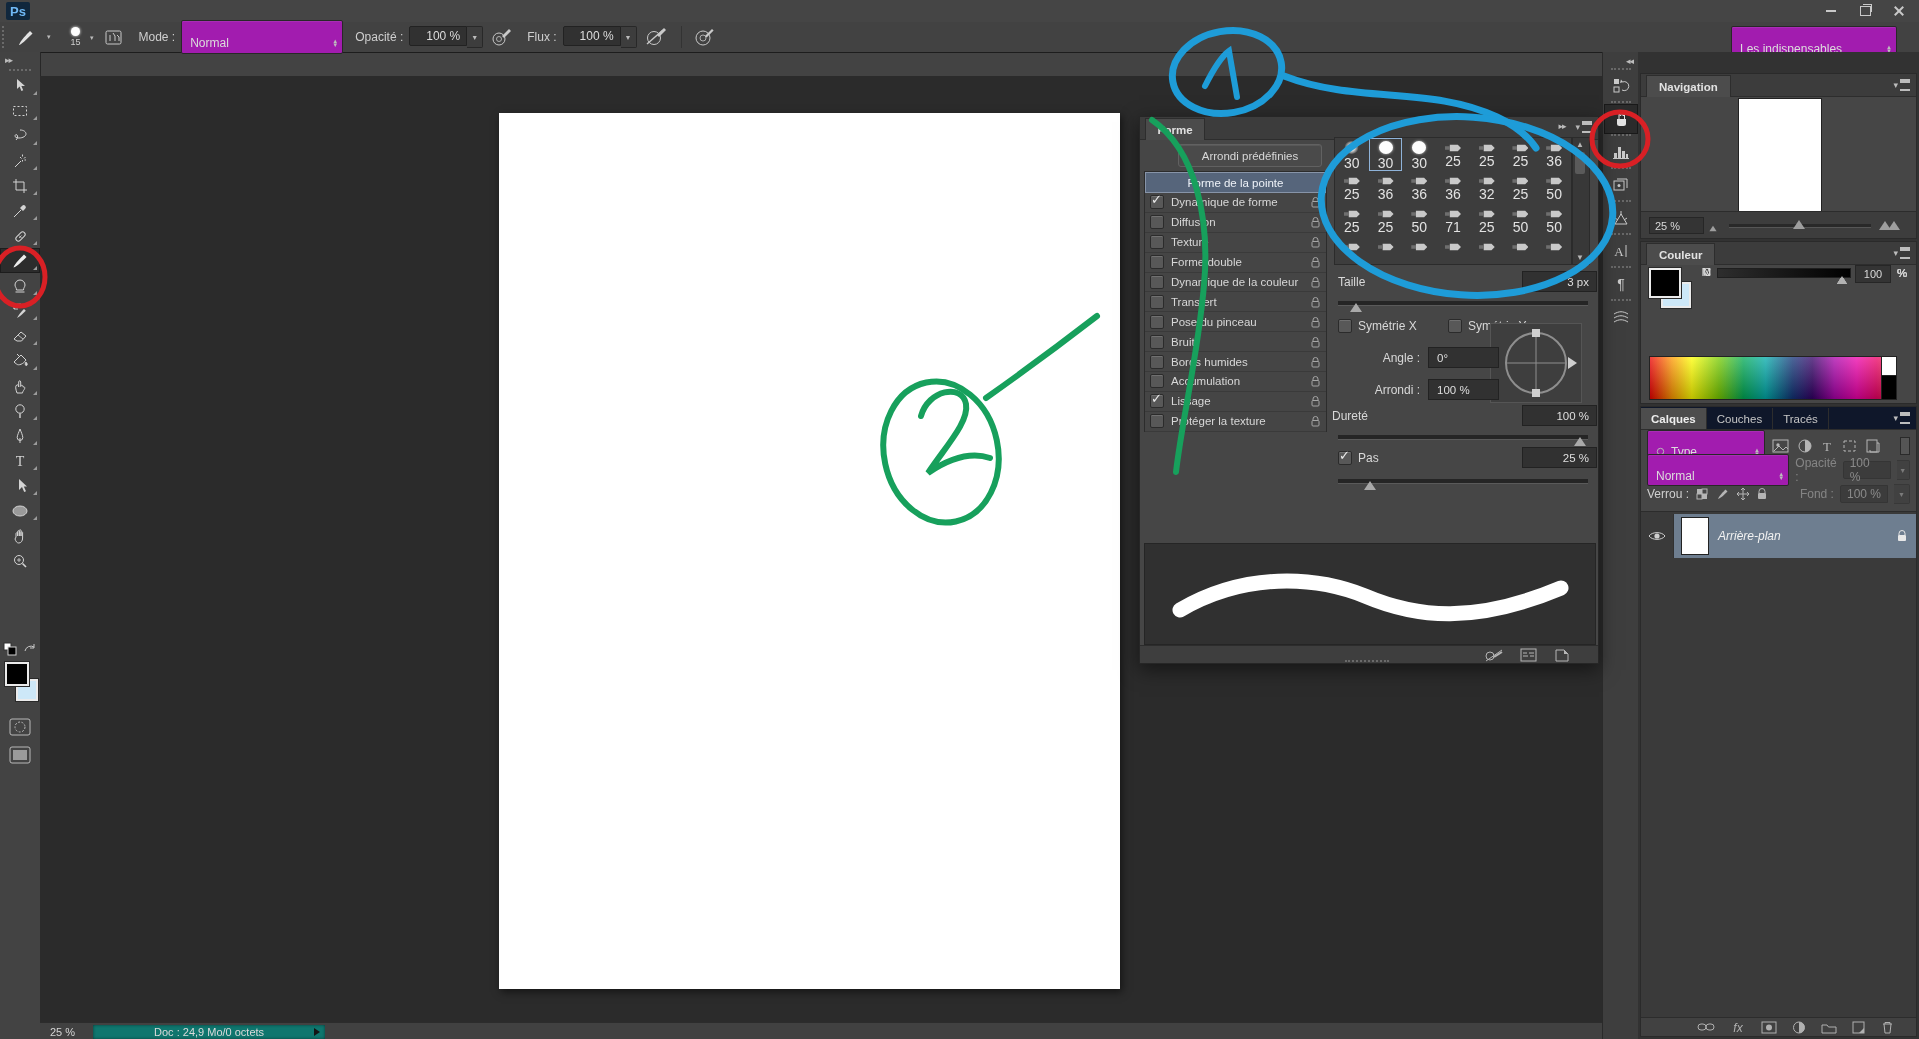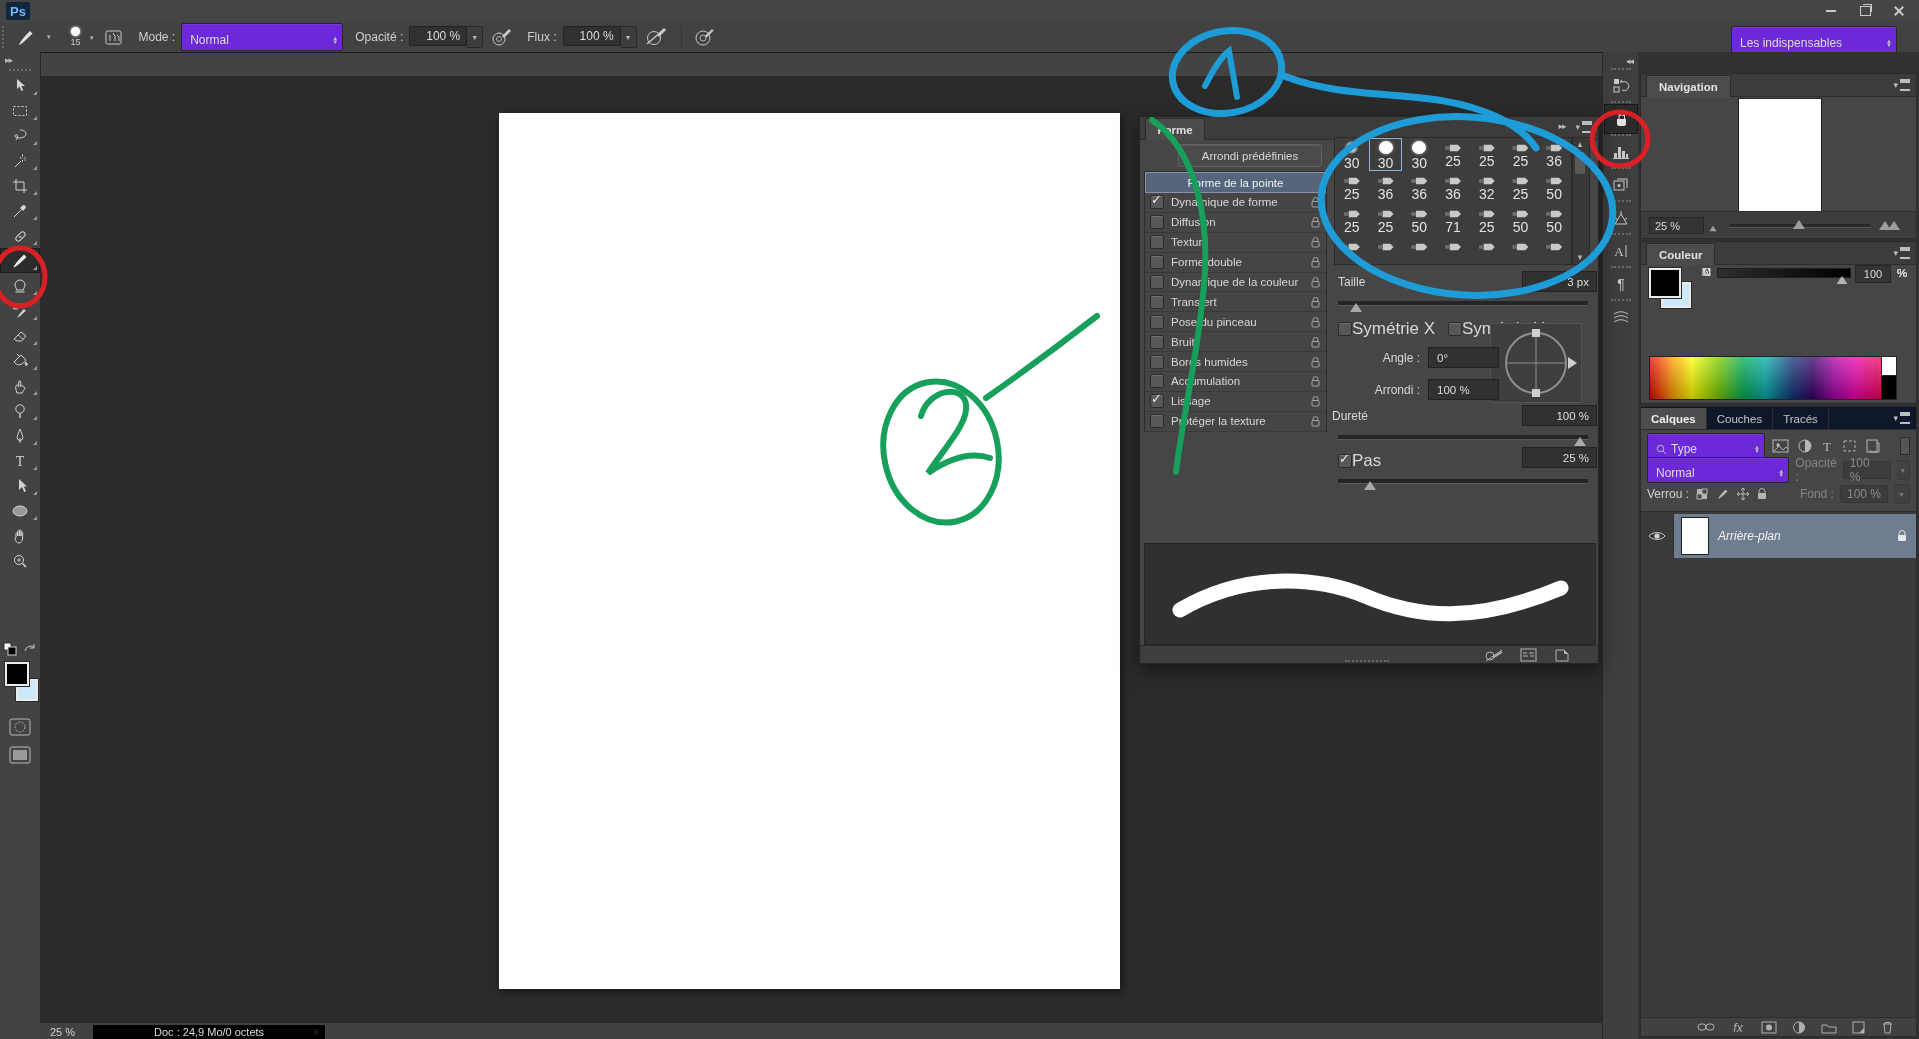--- a/index.html
+++ b/index.html
@@ -20,22 +20,22 @@
   .ic-restore::before{content:"";position:absolute;left:2px;top:-3px;width:8px;height:7px;border:1px solid #c9c9c9;border-bottom:none;border-left:none;}
   .ic-close{position:relative;width:10px;height:10px;}
   .ic-close::before,.ic-close::after{content:"";position:absolute;left:4px;top:-1px;width:2px;height:12px;background:#c9c9c9;}
   .ic-close::before{transform:rotate(45deg);} .ic-close::after{transform:rotate(-45deg);}
   
   .optionsbar{left:0;top:22px;width:1919px;height:30px;background:#424242;border-bottom:1px solid #1d1d1d;
               display:flex;align-items:center;gap:6px;}
   .grip-v{width:5px;height:22px;margin-left:2px;border-left:2px dotted #6a6a6a;}
   .ob-sep{width:1px;height:22px;background:#333;margin:0 4px;}
   .ob-label{color:#cfcfcf;margin-left:6px;}
-  .select{background:#6d28d9;border:1px solid #282828;border-radius:2px;height:20px;display:flex;align-items:center;
-          box-shadow:inset 0 1px 0 rgba(255,255,255,.08);padding:6px 4px 0 8px;color:#dcdcdc;}
+  .select{background:#a21caf;border:1px solid #282828;border-radius:2px;height:20px;display:flex;align-items:center;
+          box-shadow:inset 0 1px 0 rgba(255,255,255,.08);padding:12px 4px 0 8px;color:#dcdcdc;}
   .updn{margin-left:auto;padding-left:8px;display:flex;flex-direction:column;line-height:4.5px;font-size:6px;color:#bdbdbd;}
   .valbox{background:#313131;border:1px solid #222;height:18px;min-width:44px;display:flex;align-items:center;
           justify-content:flex-end;padding:0 6px;color:#dcdcdc;border-radius:2px 0 0 2px;}
   .dropbtn{width:15px;height:20px;background:#3d3d3d;border:1px solid #282828;border-left:none;border-radius:0 2px 2px 0;
            display:flex;align-items:center;justify-content:center;font-size:7px;color:#bbb;}
   .presetbox{width:38px;height:26px;display:flex;flex-direction:column;align-items:center;justify-content:center;position:relative;border-radius:2px;}
   .presetbox .dot{width:9px;height:9px;border-radius:50%;background:#fff;box-shadow:0 0 3px #fff;}
   .presetbox .sz{font-size:9px;color:#cfcfcf;margin-top:1px;}
   .mini-caret{font-size:7px;color:#bbb;margin-left:2px;}
   .workspace{position:absolute;right:22px;top:4px;width:152px;}
@@ -51,21 +51,21 @@
   
   .tabrow{left:40px;top:52px;width:1562px;height:24px;background:#363636;border-bottom:1px solid #262626;display:flex;}
   .doctab{height:24px;background:#454545;border-right:1px solid #262626;display:flex;align-items:center;
           padding:0 10px;font-size:11.5px;color:#d6d6d6;gap:10px;}
   .doctab .x{color:#b5b5b5;font-size:12px;}
   .pasteboard{left:40px;top:76px;width:1562px;height:946px;background:#2b2b2b;}
   .canvas{left:499px;top:113px;width:621px;height:876px;background:#ffffff;box-shadow:2px 3px 8px rgba(0,0,0,.55);}
   .statusbar{left:40px;top:1022px;width:1562px;height:17px;background:#414141;border-top:1px solid #2c2c2c;
              display:flex;align-items:center;font-size:11px;}
   .statzoom{margin-left:10px;color:#d5d5d5;}
-  .docbox{margin-left:18px;width:232px;height:14px;background:#000000;box-shadow:inset 0 0 3px rgba(0,0,0,.5);
+  .docbox{margin-left:18px;width:232px;height:14px;background:#0f766e;box-shadow:inset 0 0 3px rgba(0,0,0,.5);
           display:flex;align-items:center;justify-content:center;position:relative;color:#dadada;}
   .docbox .tri{position:absolute;right:5px;width:0;height:0;border-top:4px solid transparent;border-bottom:4px solid transparent;border-left:6px solid #141414;}
   
   .formepanel{left:1139px;top:116px;width:458px;height:546px;background:#464646;border:1px solid #262626;
               box-shadow:0 6px 18px rgba(0,0,0,.5);z-index:10;}
   .fp-header{position:absolute;left:0;top:0;width:100%;height:22px;background:#3c3c3c;border-bottom:1px solid #2d2d2d;}
   .fp-tab{position:absolute;left:5px;top:1px;width:58px;height:21px;background:#4b4b4b;border:1px solid #2d2d2d;border-bottom:none;
           display:flex;align-items:center;justify-content:center;color:#e0e0e0;font-weight:bold;font-size:11.5px;}
   .fp-hicons{position:absolute;right:6px;top:4px;display:flex;gap:10px;color:#b8b8b8;font-size:10px;}
   .fp-btn{position:absolute;left:38px;top:27px;width:142px;height:21px;background:#4a4a4a;border:1px solid #616161;
@@ -93,21 +93,21 @@
   .fp-scroll{position:absolute;left:432px;top:20px;width:16px;height:126px;background:#383838;border:1px solid #2b2b2b;}
   .fp-scroll .up,.fp-scroll .dn{position:absolute;left:3px;font-size:8px;color:#b5b5b5;}
   .fp-scroll .up{top:2px;} .fp-scroll .dn{bottom:2px;}
   .fp-scroll .thumb{position:absolute;left:2px;top:14px;width:10px;height:22px;background:#5a5a5a;border-radius:2px;}
   .fp-row-label{position:absolute;color:#d8d8d8;font-size:12px;}
   .fp-valbox{position:absolute;width:66px;height:19px;background:#313131;border:1px solid #222;color:#dfdfdf;
              display:flex;align-items:center;justify-content:flex-end;padding-right:7px;font-size:11.5px;}
   .fp-slider{position:absolute;left:198px;width:250px;height:4px;background:#252525;border-bottom:1px solid #5a5a5a;}
   .fp-thumb{position:absolute;top:2px;width:0;height:0;border-left:6px solid transparent;border-right:6px solid transparent;
             border-bottom:9px solid #a9a9a9;}
-  .cbwrap{position:absolute;display:flex;align-items:center;font-size:17px;color:#d8d8d8;}
+  .cbwrap{position:absolute;display:flex;align-items:center;gap:6px;font-size:12px;color:#d8d8d8;}
   .anglebox{position:absolute;left:350px;top:206px;width:90px;height:78px;background:#3e3e3e;border:1px solid #555;}
   .fp-preview{position:absolute;left:4px;top:426px;width:450px;height:100px;background:#303030;border:1px solid #252525;}
   .fp-footer{position:absolute;left:0;top:528px;width:100%;height:18px;background:#3e3e3e;border-top:1px solid #2c2c2c;
              display:flex;align-items:center;justify-content:flex-end;gap:16px;padding-right:28px;box-sizing:border-box;}
   .fp-grip{position:absolute;left:205px;bottom:1px;width:44px;border-top:2px dotted #6a6a6a;}
   
   .dockstrip{left:1602px;top:52px;width:36px;height:987px;background:#3e3e3e;border-left:1px solid #2a2a2a;border-right:1px solid #2a2a2a;}
   .dock-slot{position:relative;width:34px;height:30px;margin:3px 0 0 1px;display:flex;align-items:center;justify-content:center;}
   .dock-slot::before{content:"";position:absolute;top:-3px;left:7px;width:20px;border-top:2px dotted #686868;}
   .dock-slot.active{background:#2b2b2b;box-shadow:inset 0 0 0 1px #191919;}

